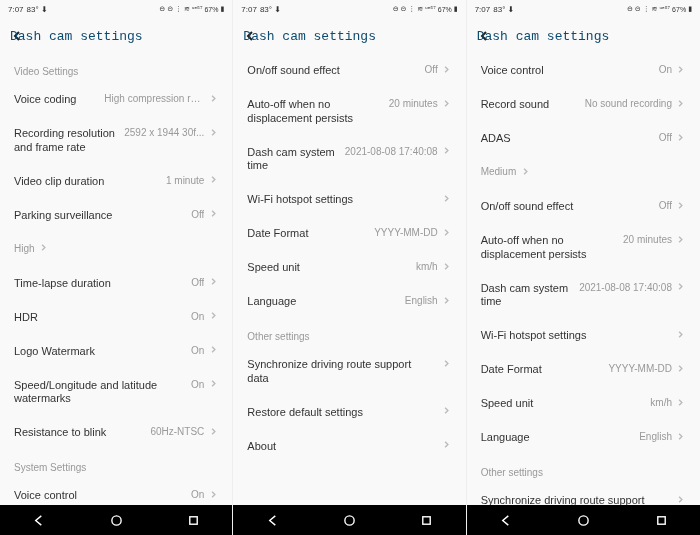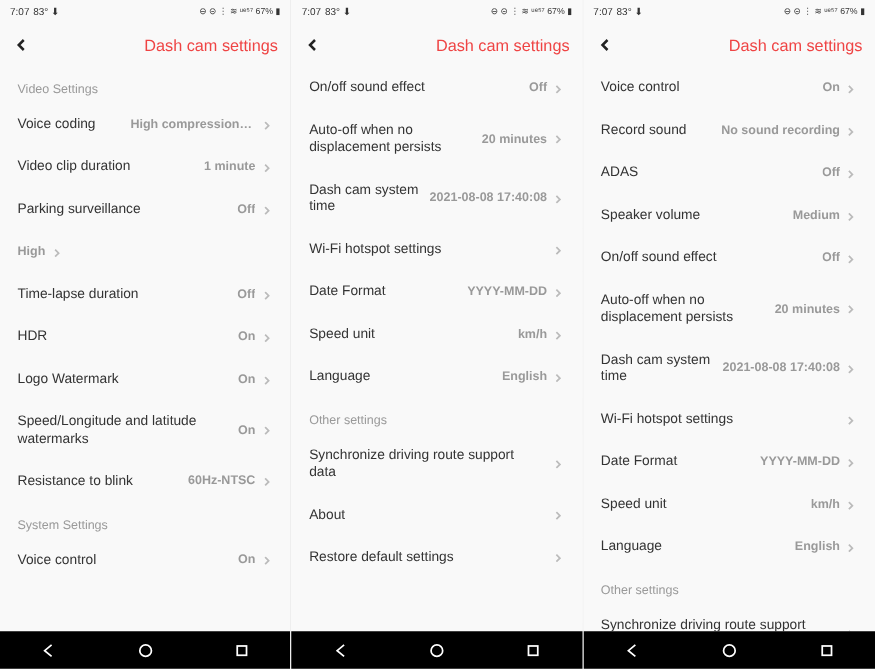--- a/index.html
+++ b/index.html
@@ -40,59 +40,59 @@
     padding: 0 10px;
     background: #f9f9f9;
   }
   .back-icon {
     width: 14px; height: 14px;
     display: flex; align-items: center; justify-content: center;
   }
   .back-icon svg { width: 10px; height: 10px; stroke: #222; stroke-width: 2; fill: none; }
   .title {
     flex: 1;
-    text-align: right;
+    text-align: left;
     font-size: 13px;
-    color: #ef4444;
+    color: #0c4a6e;
     margin-left: -14px;
+    font-family: Liberation Mono, monospace;
   }
   .scroll {
     flex: 1;
     overflow: hidden;
     background: #f9f9f9;
   }
   .section-header {
     font-size: 10px;
     color: #999;
     padding: 12px 14px 6px;
   }
   .row {
     display: flex;
-    align-items: center;
+    align-items: flex-start;
     padding: 10px 14px;
     min-height: 34px;
     background: #f9f9f9;
   }
   .row-label {
     flex: 1;
     font-size: 11px;
     color: #333;
     line-height: 1.25;
     padding-right: 6px;
   }
   .row-value {
     font-size: 10px;
     color: #999;
     text-align: right;
     max-width: 100px;
     line-height: 1.25;
     white-space: nowrap;
     overflow: hidden;
     text-overflow: ellipsis;
-    font-weight: bold;
   }
   .chev {
     width: 10px; height: 10px;
     margin-left: 4px;
     display: flex; align-items: center; justify-content: center;
     flex-shrink: 0;
   }
   .chev svg { width: 7px; height: 7px; stroke: #bbb; stroke-width: 2; fill: none; }
   .navbar {
     height: 30px;
@@ -128,20 +128,29 @@
       <div class="row">
         <div class="row-label">Voice coding</div>
         <div class="row-value">High compression ratio</div>
         <div class="chev">
           <svg viewBox="0 0 10 10">
             <polyline points="3,1 7,5 3,9"></polyline>
           </svg>
         </div>
       </div>
       <div class="row">
+        <div class="row-label">Recording resolution and frame rate</div>
+        <div class="row-value">2592 x 1944 30f...</div>
+        <div class="chev">
+          <svg viewBox="0 0 10 10">
+            <polyline points="3,1 7,5 3,9"></polyline>
+          </svg>
+        </div>
+      </div>
+      <div class="row">
         <div class="row-label">Video clip duration</div>
         <div class="row-value">1 minute</div>
         <div class="chev">
           <svg viewBox="0 0 10 10">
             <polyline points="3,1 7,5 3,9"></polyline>
           </svg>
         </div>
       </div>
       <div class="row">
         <div class="row-label">Parking surveillance</div>
@@ -318,30 +327,30 @@
       <div class="row">
         <div class="row-label">Synchronize driving route support data</div>
         <div class="row-value"></div>
         <div class="chev">
           <svg viewBox="0 0 10 10">
             <polyline points="3,1 7,5 3,9"></polyline>
           </svg>
         </div>
       </div>
       <div class="row">
+        <div class="row-label">Restore default settings</div>
+        <div class="row-value"></div>
+        <div class="chev">
+          <svg viewBox="0 0 10 10">
+            <polyline points="3,1 7,5 3,9"></polyline>
+          </svg>
+        </div>
+      </div>
+      <div class="row">
         <div class="row-label">About</div>
-        <div class="row-value"></div>
-        <div class="chev">
-          <svg viewBox="0 0 10 10">
-            <polyline points="3,1 7,5 3,9"></polyline>
-          </svg>
-        </div>
-      </div>
-      <div class="row">
-        <div class="row-label">Restore default settings</div>
         <div class="row-value"></div>
         <div class="chev">
           <svg viewBox="0 0 10 10">
             <polyline points="3,1 7,5 3,9"></polyline>
           </svg>
         </div>
       </div>
       <div class="row">
         <div class="row-value"></div>
       </div>
@@ -402,21 +411,20 @@
       <div class="row">
         <div class="row-label">ADAS</div>
         <div class="row-value">Off</div>
         <div class="chev">
           <svg viewBox="0 0 10 10">
             <polyline points="3,1 7,5 3,9"></polyline>
           </svg>
         </div>
       </div>
       <div class="row">
-        <div class="row-label">Speaker volume</div>
         <div class="row-value">Medium</div>
         <div class="chev">
           <svg viewBox="0 0 10 10">
             <polyline points="3,1 7,5 3,9"></polyline>
           </svg>
         </div>
       </div>
       <div class="row">
         <div class="row-label">On/off sound effect</div>
         <div class="row-value">Off</div>

